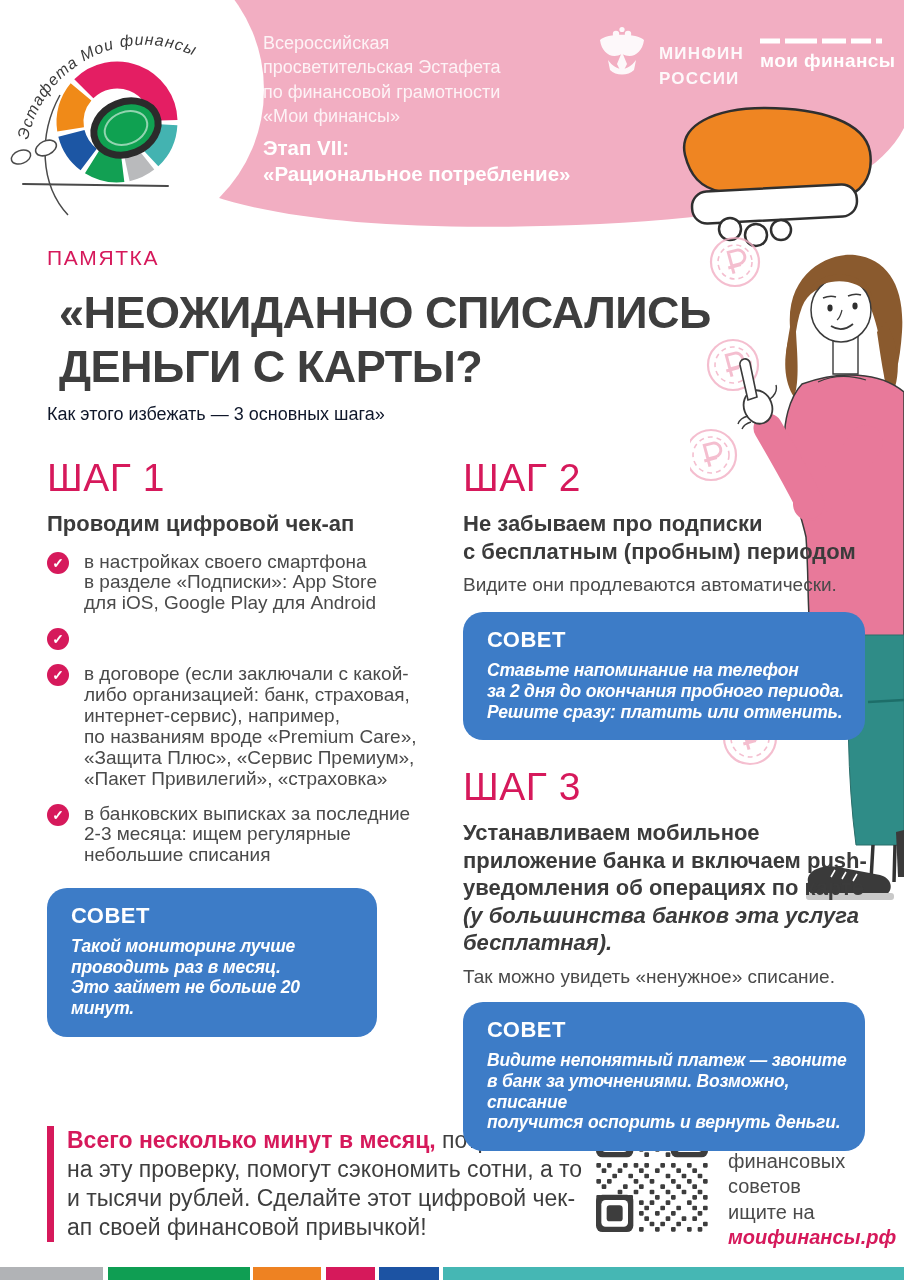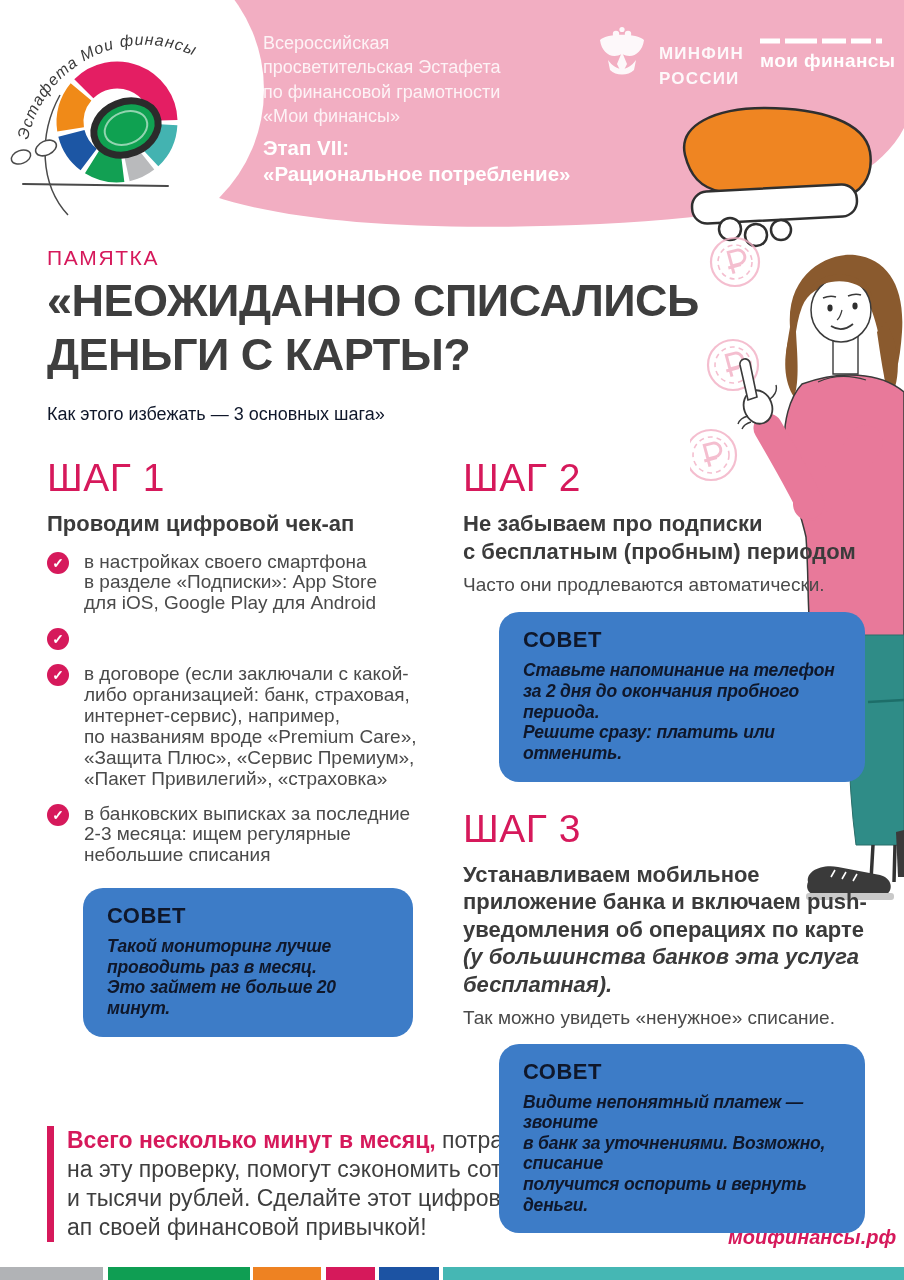--- a/index.html
+++ b/index.html
@@ -27,21 +27,21 @@
   .step-label.s3{margin-top:27px;}
   .step-title{font-size:22px;font-weight:700;color:#3b3b3b;line-height:1.25;margin:0 0 9px 0;white-space:pre-line;}
   .step-intro{font-size:19px;color:#4a4a4a;line-height:1.12;margin:0 0 8px 0;white-space:pre-line;}
   .step-body{font-size:19px;color:#4a4a4a;line-height:1.18;margin:0;}
   .step-title em{font-style:italic;}
   .bullets{margin-top:4px;}
   .bullet-row{display:flex;gap:15px;margin-top:13px;align-items:flex-start;}
   .check{width:22px;height:22px;border-radius:50%;background:#d6195b;color:#fff;font-size:14px;font-weight:700;
          display:flex;align-items:center;justify-content:center;flex:none;margin-top:1px;}
   .bullet-text{font-size:19px;color:#4a4a4a;line-height:1.1;white-space:pre-line;padding-top:1px;}
-  .tip-box{background:#3d7cc7;border-radius:20px;padding:15px 12px 18px 24px;color:#0f172a;margin-top:22px;box-sizing:border-box;margin-left:36px;}
+  .tip-box{background:#3d7cc7;border-radius:20px;padding:15px 12px 18px 24px;color:#ffffff;margin-top:22px;box-sizing:border-box;}
   .tip-box.small{width:330px;}
   .tip-label{font-size:22px;font-weight:700;letter-spacing:.5px;margin:0;}
   .tip-text{font-size:17.5px;font-weight:700;font-style:italic;line-height:1.18;margin:7px 0 0 0;
             white-space:pre-line;letter-spacing:-0.2px;}
   .mt16{margin-top:16px;}
 
   
   .footer-note{left:47px;top:1126px;width:548px;border-left:7px solid #d6195b;padding-left:13px;
                font-size:23px;line-height:1.26;color:#3e3e3e;box-sizing:border-box;}
   .footer-note .hl{color:#d6195b;font-weight:700;}
@@ -166,21 +166,21 @@
     <ellipse cx="151" cy="78" rx="30" ry="32" fill="#ffffff" stroke="#3a3a3a" stroke-width="1.5"></ellipse>
     <path d="M120,60 C126,36 176,36 182,64 C164,44 136,46 120,60 Z" fill="#8a5a2e"></path>
     <ellipse cx="140" cy="76" rx="2.6" ry="3.4" fill="#2f2f2f"></ellipse>
     <ellipse cx="165" cy="74" rx="2.6" ry="3.4" fill="#2f2f2f"></ellipse>
     <path d="M133,66 Q140,63 146,65 M158,64 Q165,61 171,63" stroke="#3a3a3a" stroke-width="1.6" fill="none"></path>
     <path d="M152,78 Q150,86 147,88" stroke="#3a3a3a" stroke-width="1.2" fill="none"></path>
     <path d="M141,94 Q152,101 163,92" stroke="#3a3a3a" stroke-width="1.8" fill="none"></path>
   </svg>
 
   <div class="abs kicker">ПАМЯТКА</div>
-  <h1 class="abs headline" style="margin:0">«НЕОЖИДАННО СПИСАЛИСЬ
+  <h1 class="abs headline" style="margin:12px">«НЕОЖИДАННО СПИСАЛИСЬ
 ДЕНЬГИ С КАРТЫ?</h1>
   <div class="abs subtitle">Как этого избежать — 3 основных шага»</div>
 
   <div class="abs col-left">
     <p class="step-label">ШАГ 1</p>
     <p class="step-title">Проводим цифровой чек-ап</p>
     <div class="bullets">
       <div class="bullet-row">
         <span class="check">✓</span>
         <span class="bullet-text">в настройках своего смартфона
@@ -211,21 +211,21 @@
       <p class="tip-text">Такой мониторинг лучше
 проводить раз в месяц.
 Это займет не больше 20 минут.</p>
     </div>
   </div>
 
   <div class="abs col-right">
     <p class="step-label">ШАГ 2</p>
     <p class="step-title">Не забываем про подписки
 с бесплатным (пробным) периодом</p>
-    <p class="step-body">Часто они продлеваются автоматически.</p>
+    <p class="step-body">Видите они продлеваются автоматически.</p>
     <div class="tip-box mt16">
       <p class="tip-label">СОВЕТ</p>
       <p class="tip-text">Ставьте напоминание на телефон
 за 2 дня до окончания пробного периода.
 Решите сразу: платить или отменить.</p>
     </div>
 
     <p class="step-label s3">ШАГ 3</p>
     <p class="step-title" style="width:405px"><span>Устанавливаем мобильное приложение банка и включаем push-уведомления об операциях по карте </span><em>(у большинства банков эта услуга бесплатная).</em></p>
     <p class="step-body">Так можно увидеть «ненужное» списание.</p>

